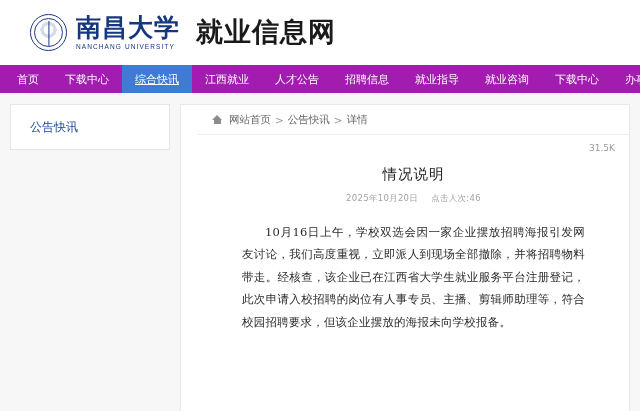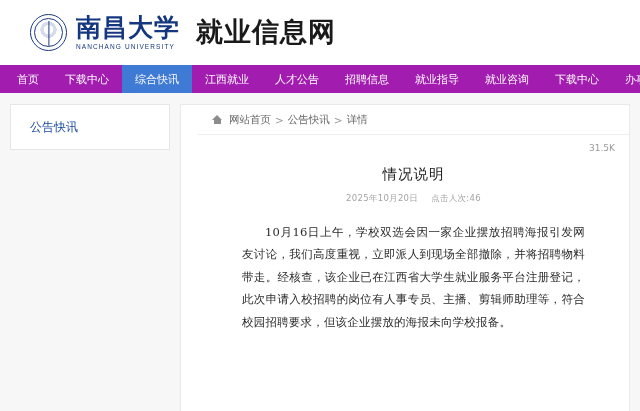--- a/index.html
+++ b/index.html
@@ -107,20 +107,21 @@
     color: #ffffff;
     font-size: 11px;
     display: flex;
     align-items: center;
     padding: 0 13px;
     white-space: nowrap;
     cursor: pointer;
   }
   .nav-item.active {
     background: #3f7ad4;
+    text-decoration: underline;
   }
 
   
   .content-wrap {
     display: flex;
     padding: 11px 10px 0 10px;
     box-sizing: border-box;
     height: 334px;
   }
   .sidebar {

